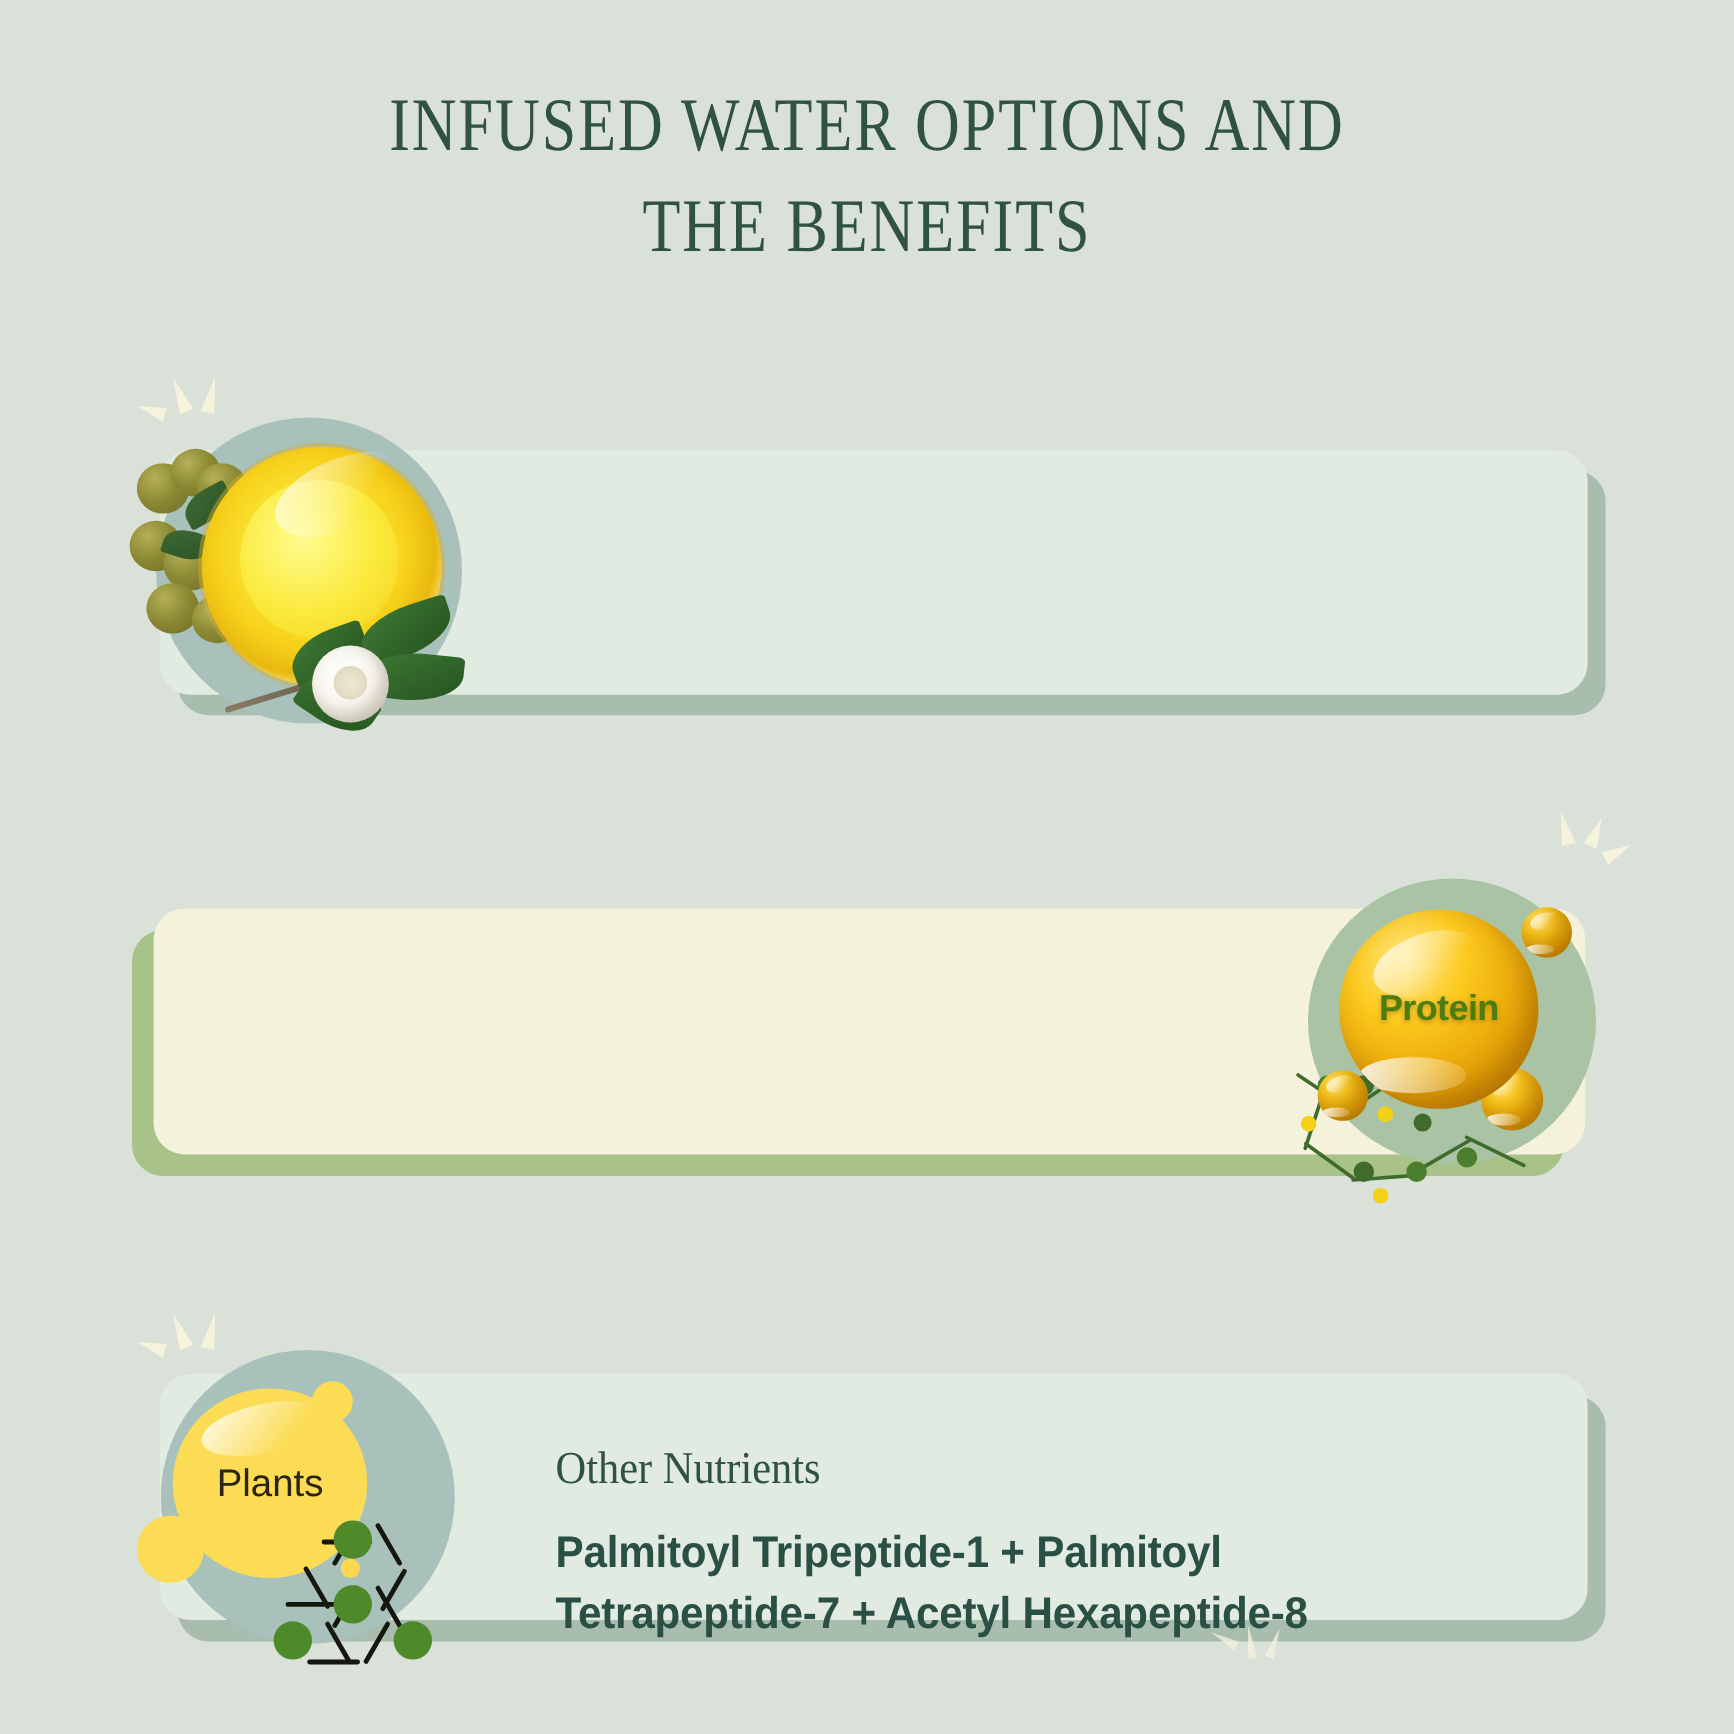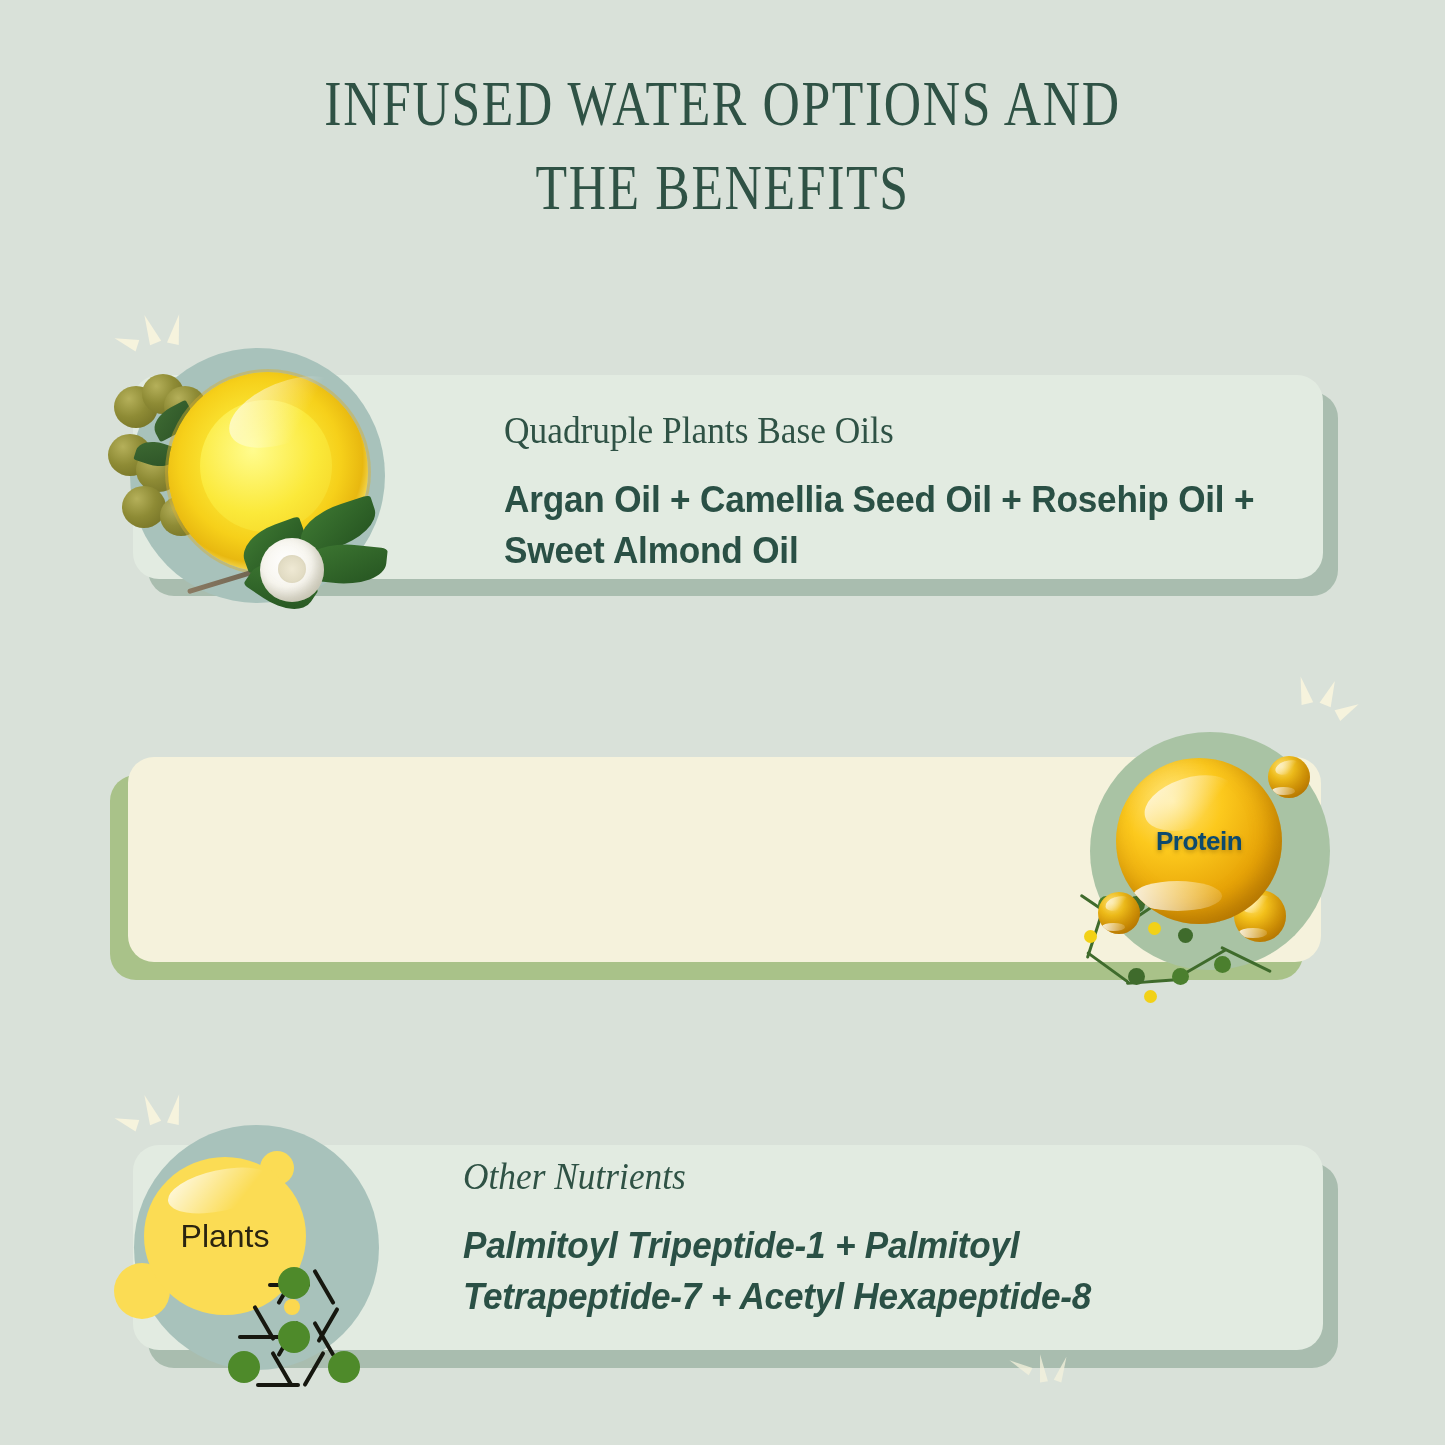--- a/index.html
+++ b/index.html
@@ -63,21 +63,21 @@
     font-size:37px;
     line-height:51px;
     letter-spacing:-0.2px;
     transform:scaleX(0.95);
     transform-origin:0 50%;
   }
   #txt1{left:504px;top:408px;width:820px;}
   #txt1 .eyebrow{margin-bottom:22px;}
   #txt2{left:206px;top:793px;width:900px;}
   #txt2 .eyebrow{margin-bottom:34px;}
-  #txt3{left:463px;top:1154px;width:790px;font-style:italic;}
+  #txt3{left:463px;top:1202px;width:790px;}
   #txt3 .eyebrow{margin-bottom:22px;}
 
   
   .spark{position:absolute;}
   .spark i{
     display:block;position:absolute;
     width:0;height:0;
     border-left:6px solid transparent;
     border-right:6px solid transparent;
     border-bottom:30px solid #f6f3dd;
@@ -127,21 +127,21 @@
     box-shadow:inset -8px -10px 22px rgba(120,75,0,.35);
     overflow:hidden;
   }
   .drop .hl{position:absolute;left:16%;top:12%;width:56%;height:30%;border-radius:50%;
     background:linear-gradient(145deg,rgba(255,255,255,.85),rgba(255,255,255,0) 70%);transform:rotate(-18deg);}
   .drop .hl2{position:absolute;left:10%;bottom:8%;width:54%;height:18%;border-radius:50%;
     background:linear-gradient(90deg,rgba(255,255,255,.85),rgba(255,255,255,.15));}
   .drop-label{
     position:absolute;left:0;top:0;width:100%;height:100%;
     display:flex;align-items:center;justify-content:center;
-    color:#0c4a6e;font-weight:700;font-size:26px;letter-spacing:-0.5px;
+    color:#4d7c0f;font-weight:700;font-size:30px;letter-spacing:-0.5px;
     text-shadow:0 2px 4px rgba(120,80,0,.45);
     font-family:"Liberation Sans", sans-serif;
     z-index:3;
   }
   .mol-node{position:absolute;border-radius:50%;}
   .mol-bond{position:absolute;height:3px;border-radius:2px;}
 
   
   #art3{position:absolute;left:108px;top:1095px;width:300px;height:310px;}
   #art3 .sagecircle{left:26px;top:30px;width:245px;height:245px;background:#a8c2bb;}
@@ -169,25 +169,20 @@
 <div class="stage">
 
   <div class="title">
     <span class="ln">INFUSED WATER OPTIONS AND</span>
     <span class="ln">THE BENEFITS</span>
   </div>
 
   <div class="card-shadow" id="card1-shadow"></div>
   <div class="card" id="card1"></div>
 
-  <div class="block" id="txt1">
-    <div class="eyebrow">Quadruple Plants Base Oils</div>
-    <div class="bold">Argan Oil + Camellia Seed Oil + Rosehip Oil +</div>
-    <div class="bold">Sweet Almond Oil</div>
-  </div>
 
   <div class="spark" style="left:118px;top:308px;width:80px;height:46px;">
     <i style="left:2px;top:22px;transform:rotate(-72deg);border-bottom-width:24px;"></i>
     <i style="left:26px;top:6px;transform:rotate(-22deg);border-bottom-width:30px;"></i>
     <i style="left:52px;top:6px;transform:rotate(12deg);border-bottom-width:30px;"></i>
   </div>
 
   <div id="art1">
     <div class="sagecircle"></div>
 

